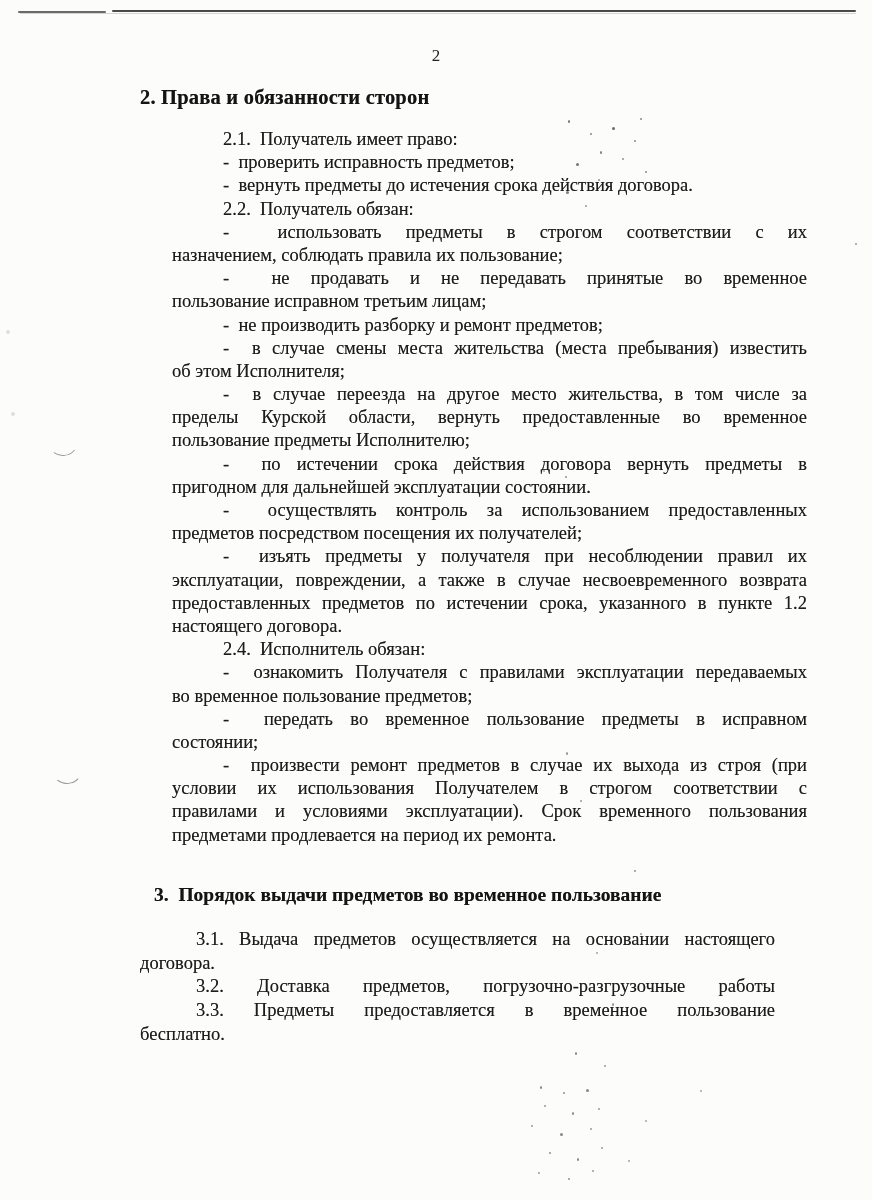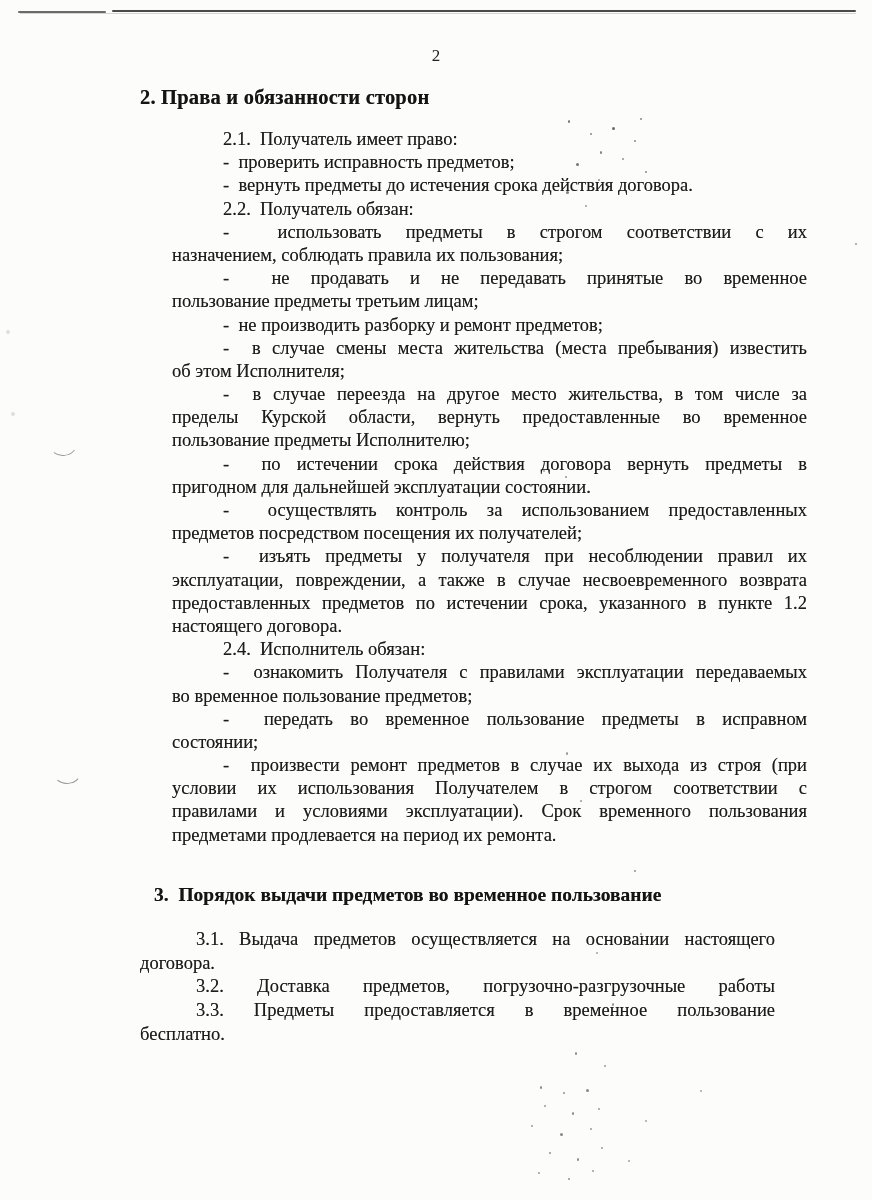--- a/index.html
+++ b/index.html
@@ -69,23 +69,23 @@
   <div class="pagenum">2</div>
 
   <div class="title">2. Права и обязанности сторон</div>
 
   <div class="body2">
     <div class="ln ind">2.1.&nbsp; Получатель имеет право:</div>
     <div class="ln ind">-&nbsp; проверить исправность предметов;</div>
     <div class="ln ind">-&nbsp; вернуть предметы до истечения срока действия договора.</div>
     <div class="ln ind">2.2.&nbsp; Получатель обязан:</div>
     <div class="ln ind j">-&nbsp; использовать предметы в строгом соответствии с их</div>
-    <div class="ln">назначением, соблюдать правила их пользования;</div>
+    <div class="ln">назначением, соблюдать правила их пользование;</div>
     <div class="ln ind j">-&nbsp; не продавать и не передавать принятые во временное</div>
-    <div class="ln">пользование предметы третьим лицам;</div>
+    <div class="ln">пользование исправном третьим лицам;</div>
     <div class="ln ind">-&nbsp; не производить разборку и ремонт предметов;</div>
     <div class="ln ind j">-&nbsp; в случае смены места жительства (места пребывания) известить</div>
     <div class="ln">об этом Исполнителя;</div>
     <div class="ln ind j">-&nbsp; в случае переезда на другое место жительства, в том числе за</div>
     <div class="ln j">пределы Курской области, вернуть предоставленные во временное</div>
     <div class="ln">пользование предметы Исполнителю;</div>
     <div class="ln ind j">-&nbsp; по истечении срока действия договора вернуть предметы в</div>
     <div class="ln">пригодном для дальнейшей эксплуатации состоянии.</div>
     <div class="ln ind j">-&nbsp; осуществлять контроль за использованием предоставленных</div>
     <div class="ln">предметов посредством посещения их получателей;</div>

